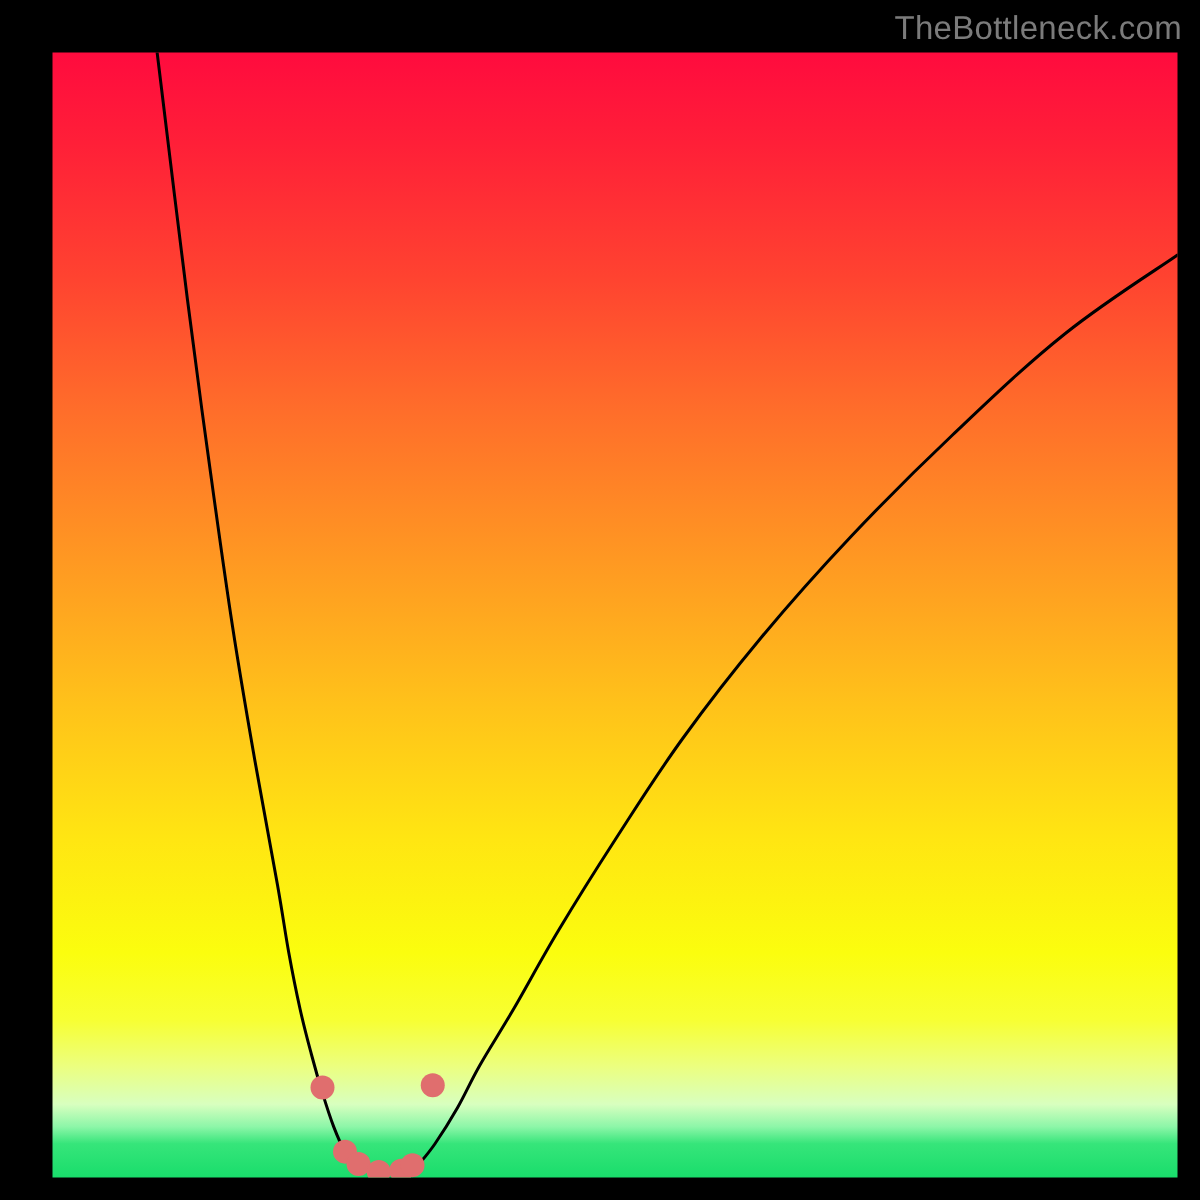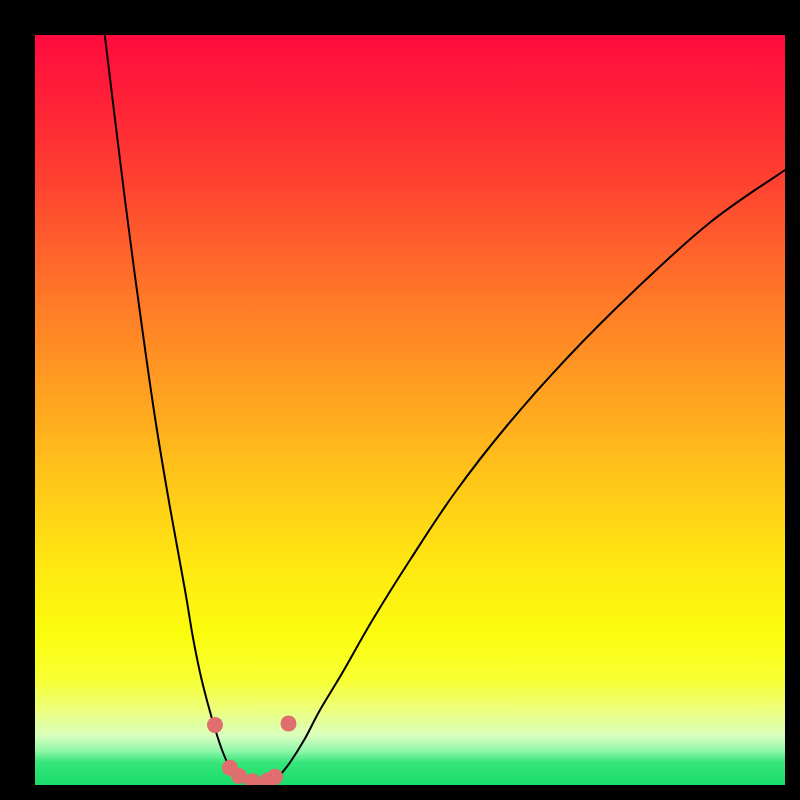--- a/index.html
+++ b/index.html
@@ -56,20 +56,21 @@
     left: 0;
     top: 0;
     width: 750px;
     height: 750px;
   }
 </style>
 </head>
 <body>
 
 <div class="frame">
+  <div class="watermark">TheBottleneck.com</div>
   <div class="plot-area">
     <svg class="curves" viewBox="0 0 750 750" preserveAspectRatio="none">
       <g id="curve-group">
           <path d="M 69.75 0.00 C 73.40 29.70, 83.66 115.05, 90.00 165.00 C 96.34 214.95, 99.60 238.35, 105.00 277.50 C 110.40 316.65, 114.60 347.40, 120.00 382.50 C 125.40 417.60, 129.60 441.45, 135.00 472.50 C 140.40 503.55, 145.95 532.05, 150.00 555.00 C 154.05 577.95, 154.80 585.15, 157.50 600.00 C 160.20 614.85, 162.30 625.35, 165.00 637.50 C 167.70 649.65, 169.80 657.38, 172.50 667.50 C 175.20 677.63, 177.30 684.98, 180.00 693.75 C 182.70 702.52, 184.80 709.23, 187.50 716.25 C 190.20 723.27, 192.30 728.16, 195.00 732.75 C 197.70 737.34, 201.15 740.13, 202.50 741.75" fill="none" stroke="#000000" stroke-width="2" stroke-linecap="round"></path>
           <path d="M 243.75 741.75 C 245.78 739.18, 250.28 734.38, 255.00 727.50 C 259.73 720.62, 264.60 712.95, 270.00 703.50 C 275.40 694.05, 278.25 686.88, 285.00 675.00 C 291.75 663.12, 298.05 653.70, 307.50 637.50 C 316.95 621.30, 325.35 605.25, 337.50 585.00 C 349.65 564.75, 360.15 547.95, 375.00 525.00 C 389.85 502.05, 402.45 481.80, 420.00 457.50 C 437.55 433.20, 452.25 414.30, 472.50 390.00 C 492.75 365.70, 509.55 346.80, 532.50 322.50 C 555.45 298.20, 574.35 279.30, 600.00 255.00 C 625.65 230.70, 648.00 209.10, 675.00 187.50 C 702.00 165.90, 736.50 144.45, 750.00 135.00" fill="none" stroke="#000000" stroke-width="2" stroke-linecap="round"></path>
           <path d="M 202.50 741.75 C 204.53 742.49, 209.70 744.93, 213.75 745.88 C 217.80 746.82, 221.63 747.00, 225.00 747.00 C 228.38 747.00, 229.13 746.82, 232.50 745.88 C 235.88 744.93, 241.72 742.49, 243.75 741.75" fill="none" stroke="#000000" stroke-width="2" stroke-linecap="round"></path>
         </g>
       <g id="marker-group">
           <circle cx="180.00" cy="690.00" r="8" fill="#e06e6e"></circle>
           <circle cx="195.00" cy="732.75" r="8" fill="#e06e6e"></circle>

